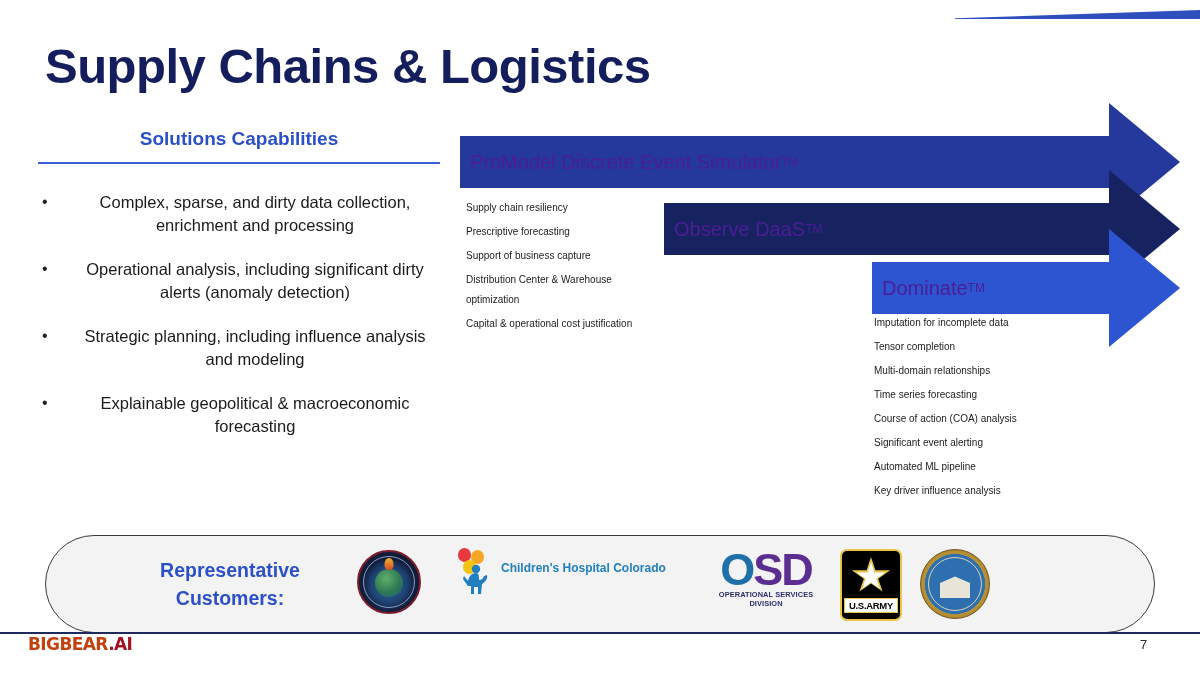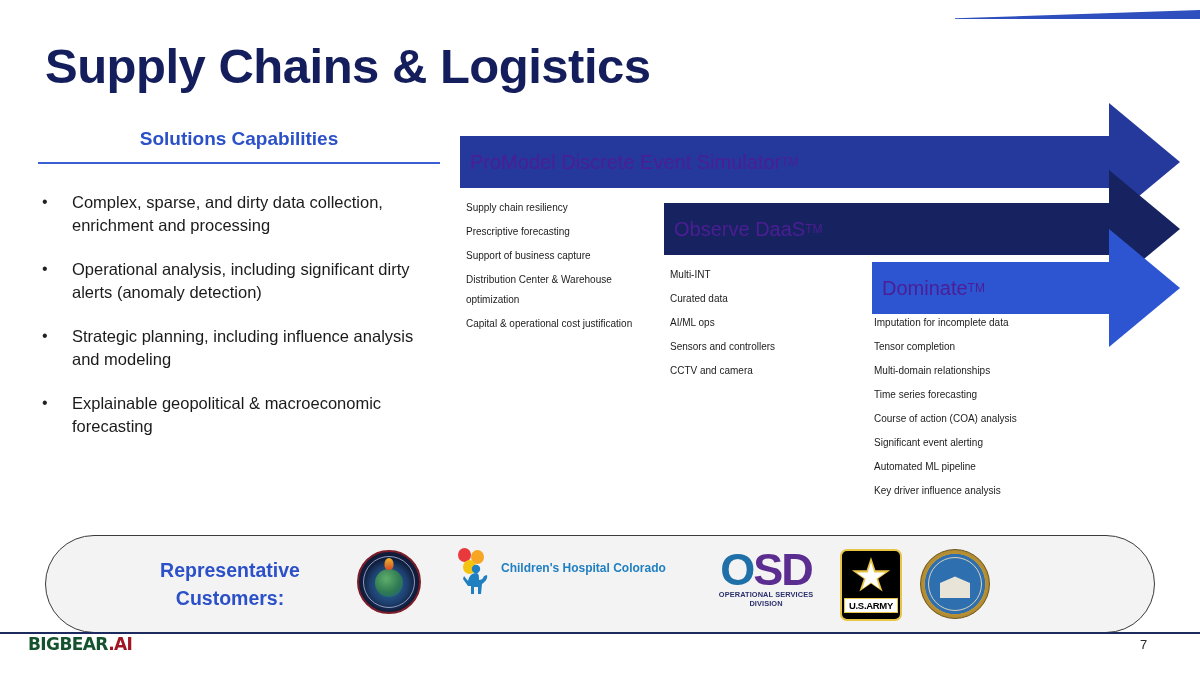--- a/index.html
+++ b/index.html
@@ -41,21 +41,21 @@
   .bullets{
     position:absolute;left:38px;top:191px;width:400px;
   }
   .bullet{
     display:flex;margin-bottom:22px;
   }
   .bullet .dot{
     width:30px;flex:0 0 30px;font-size:16px;color:#222;line-height:22px;text-align:left;padding-left:4px;
   }
   .bullet .btxt{
-    font-size:16.5px;color:#1b1b1b;line-height:22.5px;
+    font-size:16.5px;color:#1b1b1b;line-height:22.5px;text-align:center;
   }
 
   
   .arrow{
     position:absolute;
   }
   .arrow .body{
     position:absolute;left:0;top:0;height:100%;
   }
   .arrow .head{
@@ -137,21 +137,21 @@
   .exim-ring{position:absolute;left:7px;top:7px;right:7px;bottom:7px;border-radius:50%;border:1px solid #d8d2bb;}
 
   
   .af-wing{width:92px;height:44px;position:relative;}
   .af-txt{font-size:12.5px;font-weight:bold;color:#2252a0;letter-spacing:0.8px;margin-top:2px;text-align:center;}
 
   
   .foot-rule{position:absolute;left:0;top:632px;width:1200px;height:2px;background:#1d2a5e;}
   .foot-logo{position:absolute;left:28px;top:634px;font-size:17px;font-weight:bold;
              letter-spacing:-0.6px;font-family:"DejaVu Sans", sans-serif;}
-  .foot-logo .bb{color:#14532d;}
+  .foot-logo .bb{color:#c2410c;}
   .foot-logo .ai{color:#a31423;}
   .pagenum{position:absolute;left:1140px;top:637px;font-size:13px;color:#2b2b2b;}
 </style>
 </head>
 <body>
 
 <div id="slide">
 
   <div class="topline">
       <i></i>
@@ -197,27 +197,20 @@
     <div class="wrap">Capital &amp; operational cost justification</div>
   </div>
 
   <div class="arrow" style="left:664px;top:203px;width:516px;height:105px;">
     <div class="body" style="width:445px;height:52px;top:0;background:#172360;"></div>
     <div class="head tri" style="left:445px;top:-33px;width:71px;height:118px;background:#172360;"></div>
   </div>
   <div class="band" style="left:664px;top:203px;width:445px;height:52px;">
     <span>Observe DaaS</span>
       <span class="tm">TM</span>
-  </div>
-  <div class="flist" style="left:670px;top:265px;width:200px;">
-    <div>Multi-INT</div>
-    <div>Curated data</div>
-    <div>AI/ML ops</div>
-    <div>Sensors and controllers</div>
-    <div>CCTV and camera</div>
   </div>
 
   <div class="arrow" style="left:872px;top:262px;width:308px;height:105px;">
     <div class="body" style="width:237px;height:52px;top:0;background:#2D55D1;"></div>
     <div class="head tri" style="left:237px;top:-33px;width:71px;height:118px;background:#2D55D1;"></div>
   </div>
   <div class="band" style="left:872px;top:262px;width:237px;height:52px;">
     <span>Dominate</span>
       <span class="tm">TM</span>
   </div>

